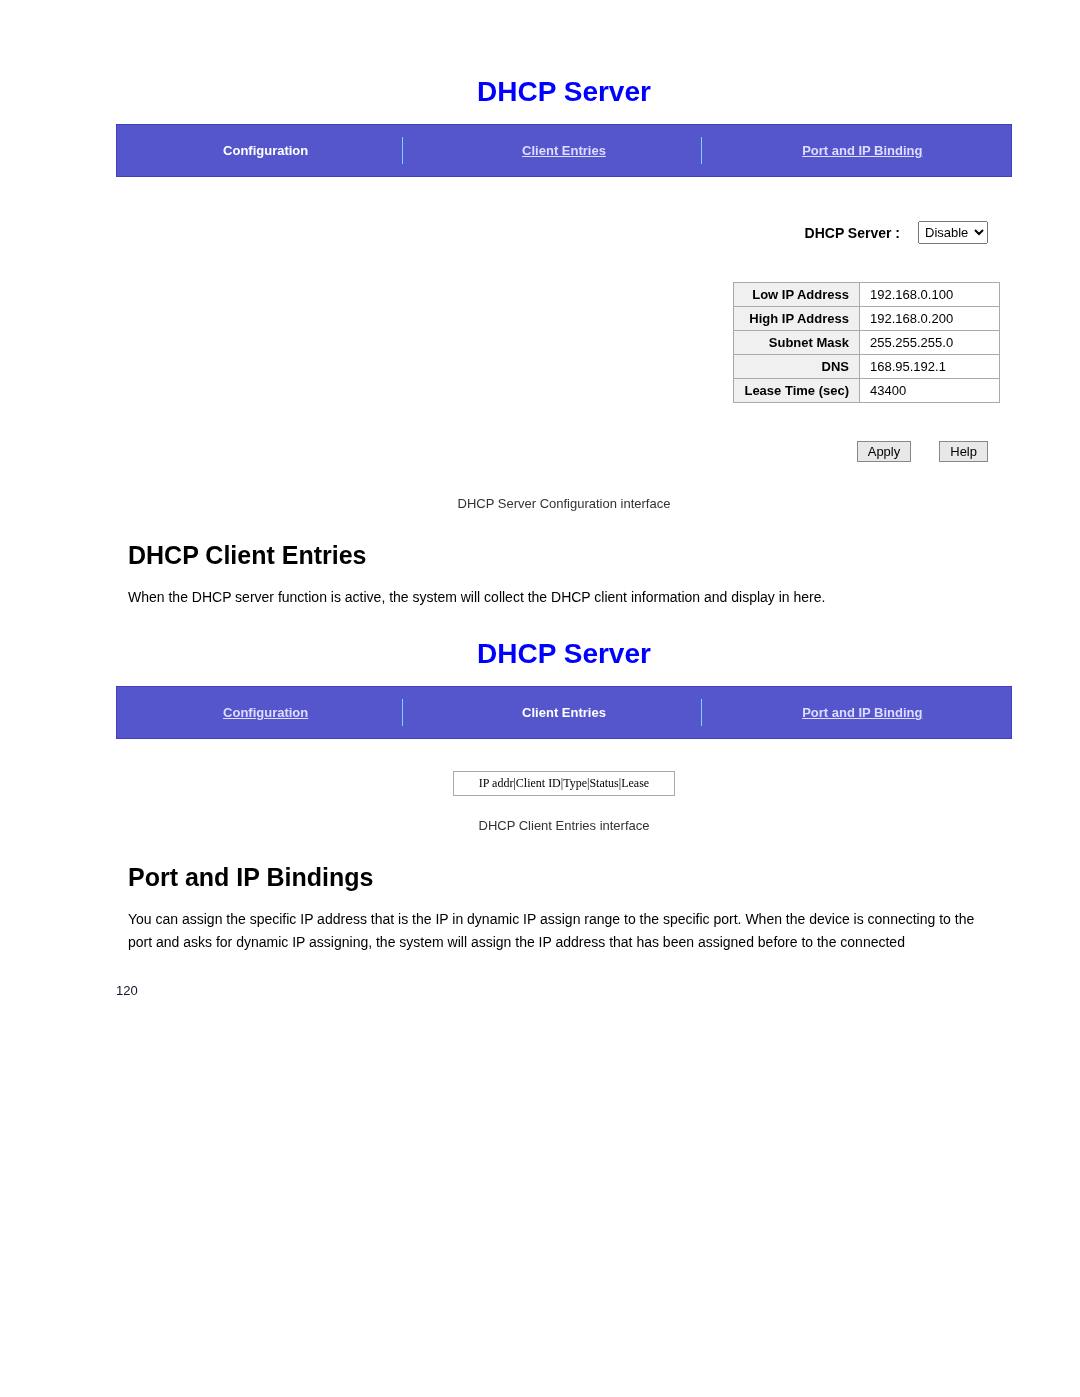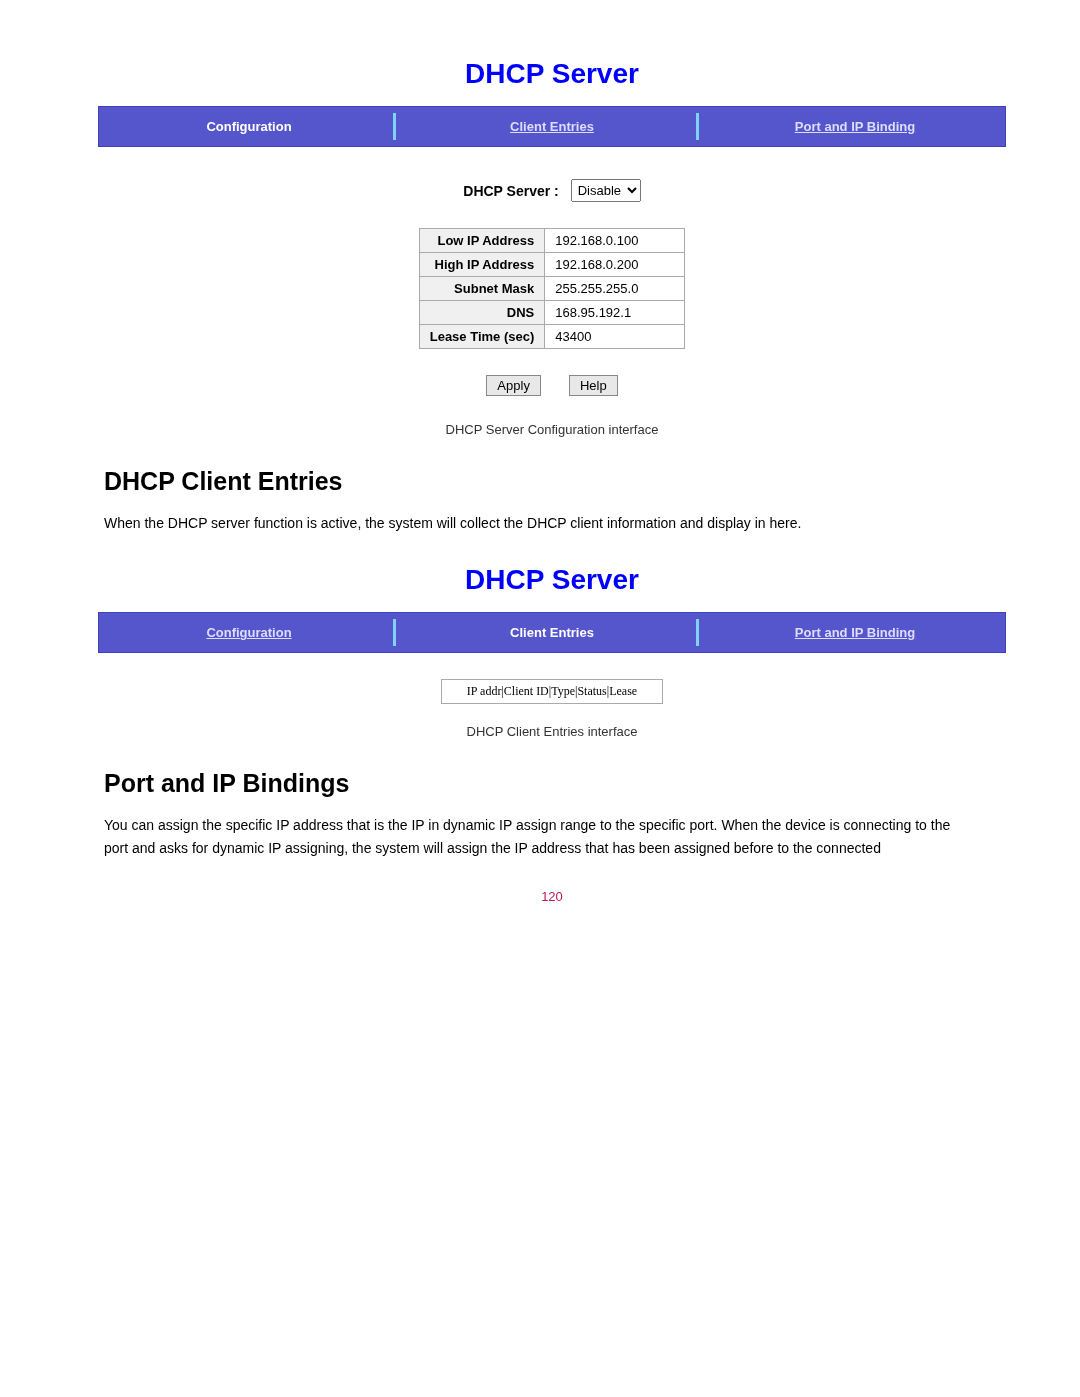--- a/index.html
+++ b/index.html
@@ -1,15 +1,15 @@
 <!DOCTYPE html>
 <html><head>
   <meta charset="utf-8">
   <style>
-    * { margin: 6px; padding: 0; box-sizing: border-box; }
+    * { margin: 12px; padding: 0; box-sizing: border-box; }
     body {
       background: #ffffff;
       font-family: Arial, sans-serif;
       font-size: 14px;
       color: #000000;
       width: 1080px;
       min-height: 1397px;
       padding: 40px 80px;
     }
 
@@ -42,28 +42,28 @@
     .nav-item.active {
       background: #5555cc;
       color: #ffffff;
       text-decoration: none;
     }
     .nav-item.link {
       color: #ddddff;
       text-decoration: underline;
     }
     .nav-item:not(:last-child) {
-      border-right: 3px solid #7dd3fc;
+      border-right: 1px solid #7dd3fc;
     }
 
     
     .form-section {
       display: flex;
       flex-direction: column;
-      align-items: center;
+      align-items: flex-end;
       margin-bottom: 10px;
     }
 
     .dhcp-server-row {
       display: flex;
       align-items: center;
       margin-bottom: 14px;
       font-size: 14px;
       font-weight: bold;
     }
@@ -92,21 +92,21 @@
       white-space: nowrap;
     }
     .config-table td:last-child {
       background: #ffffff;
       min-width: 140px;
     }
 
     
     .button-row {
       display: flex;
-      gap: 16px;
+      gap: 4px;
       margin-bottom: 10px;
     }
     .btn {
       padding: 2px 10px;
       font-size: 13px;
       border: 1px solid #888888;
       background: #e8e8e8;
       cursor: pointer;
     }
 
@@ -140,23 +140,23 @@
       border: 1px solid #aaaaaa;
       padding: 4px 25px;
       font-size: 12px;
       background: #ffffff;
       margin-bottom: 10px;
       font-family: Liberation Serif, serif;
     }
 
     
     .page-number {
-      text-align: center;
-      font-size: 13px;
-      color: #be185d;
+      text-align: left;
+      font-size: 13px;
+      color: #0f172a;
       margin-top: 20px;
     }
 
     .section-block {
       margin-bottom: 30px;
     }
   </style>
 </head>
 <body>
 

